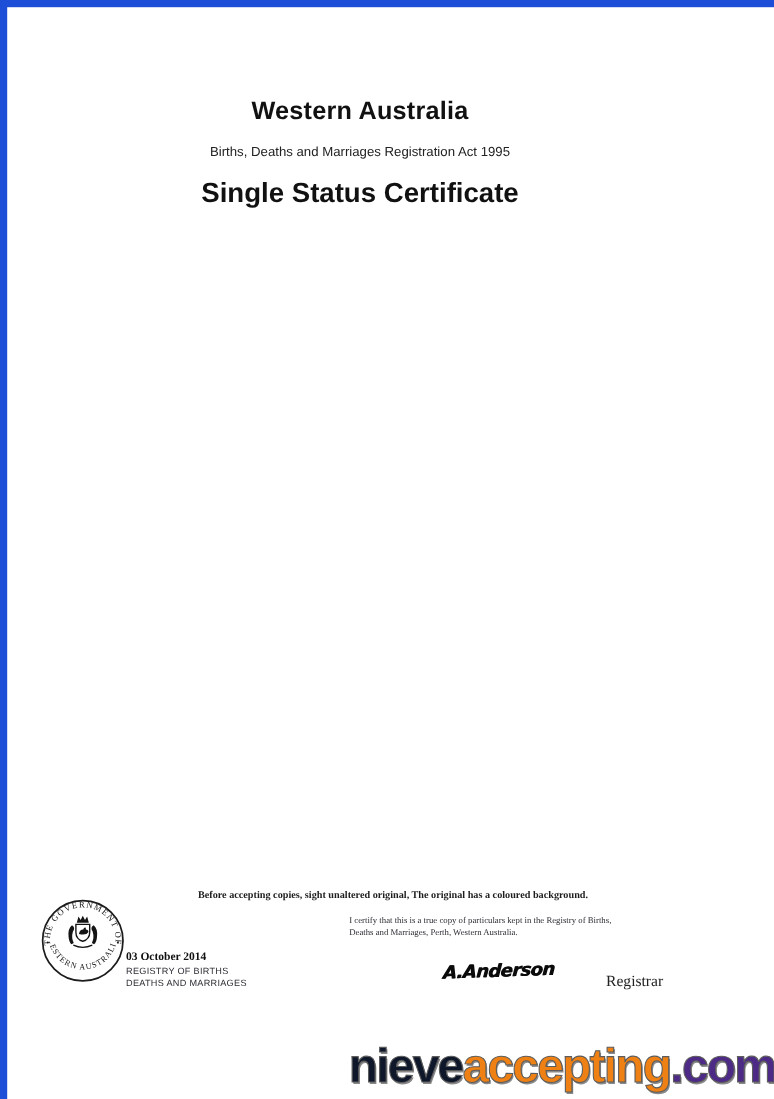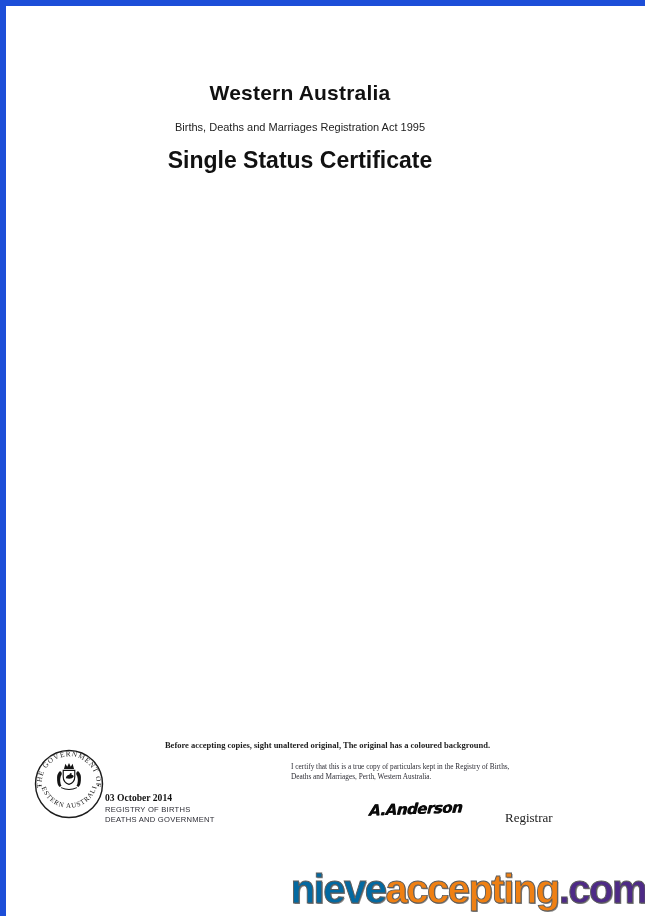--- a/index.html
+++ b/index.html
@@ -158,28 +158,28 @@
       <path d="M37.5 34 q-5 4 -4 13 q0.5 7 3.5 9 l2.5 -1.5 q-3 -6 -1 -13 q3.5 -5 -1 -7.5 z" fill="#141414"></path>
       <path d="M62.5 34 q5 4 4 13 q-0.5 7 -3.5 9 l-2.5 -1.5 q3 -6 1 -13 q-3.5 -5 1 -7.5 z" fill="#141414"></path>
       <path d="M39 57 q11 5 22 0" stroke="#141414" stroke-width="1.4" fill="none"></path>
       <circle cx="9.5" cy="54" r="1.1" fill="#161616"></circle>
       <circle cx="90.5" cy="54" r="1.1" fill="#161616"></circle>
     </g>
   </svg>
 
   <div class="registry">
     <div>REGISTRY OF BIRTHS</div>
-    <div>DEATHS AND GOVERNMENT</div>
+    <div>DEATHS AND MARRIAGES</div>
   </div>
 
   <div class="issue-date">03 October 2014</div>
 
   <div class="certify">I certify that this is a true copy of particulars kept in the Registry of Births, Deaths and Marriages, Perth, Western Australia.</div>
 
   <div class="signature">A.Anderson</div>
 
   <div class="registrar">Registrar</div>
 
   <div class="watermark">
-    <span style="color: #0369a1;">nieve</span><span style="color: rgb(239, 128, 19);">accepting</span><span style="color: rgb(78, 42, 135);">.com</span>
+    <span style="color: #0f172a;">nieve</span><span style="color: rgb(239, 128, 19);">accepting</span><span style="color: rgb(78, 42, 135);">.com</span>
   </div>
 
 </div>
 
 </body></html>

